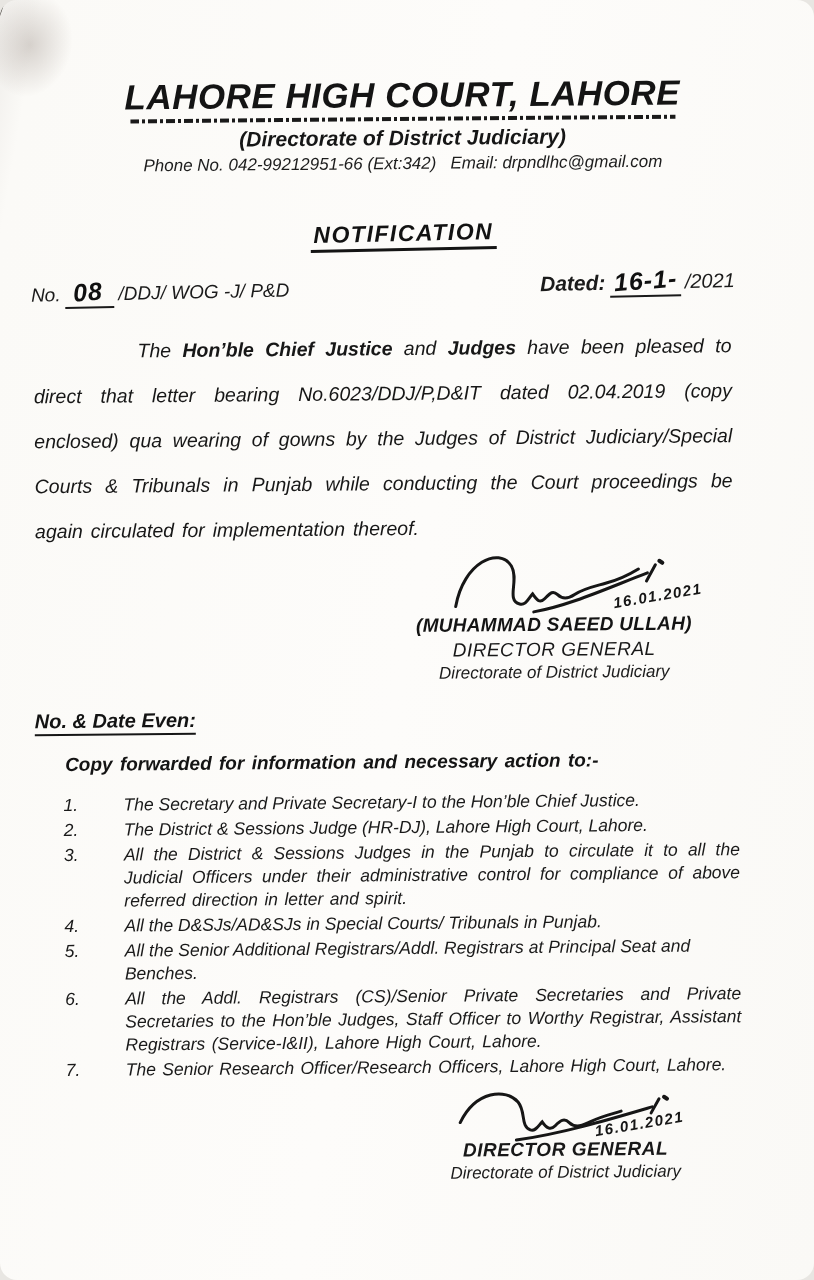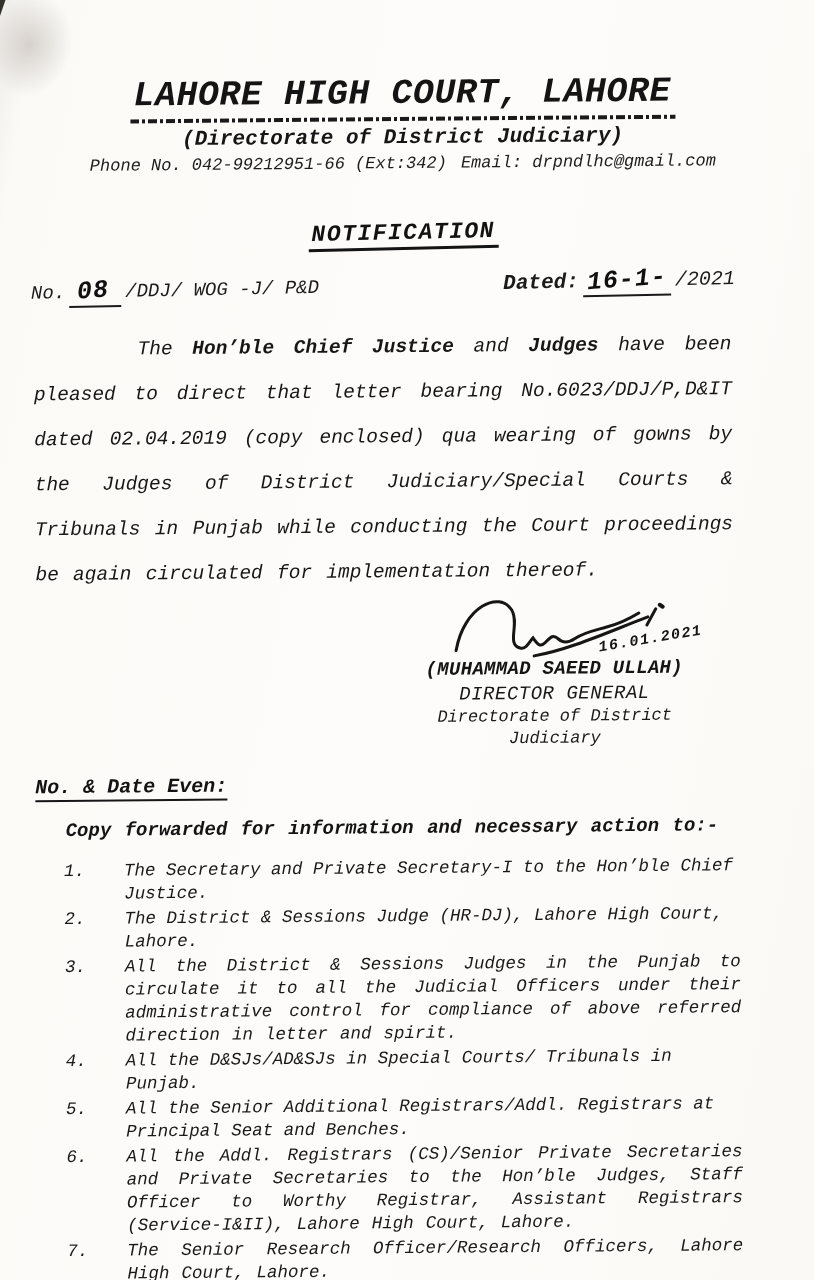--- a/index.html
+++ b/index.html
@@ -2,22 +2,23 @@
 <html><head>
 <meta charset="utf-8">
 <style>
   html,body { margin:0; padding:0; background:#e8e6e2; }
   .page {
     position:relative; width:814px; height:1280px; margin:0 auto;
     background:
       linear-gradient(100deg, #efedea 0%, #fbfaf7 4%, #fdfcfa 50%, #faf9f6 100%);
     overflow:hidden;
     color:#1b1b1b;
-    font-family:Liberation Mono, monospace;
+    font-family:Liberation Sans, sans-serif;
     font-style:italic;
+    border-radius:17px;
   }
   .corner-mark {
     position:absolute; left:-8px; top:-10px; width:16px; height:102px;
     background:#35312b; transform:rotate(19deg); transform-origin:top left;
     border-radius:4px; filter:blur(.6px);
   }
   .corner-shade {
     position:absolute; left:-30px; top:-30px; width:120px; height:150px;
     background:radial-gradient(closest-side, rgba(120,105,95,.28), rgba(120,105,95,0) 70%);
     transform:rotate(15deg);

